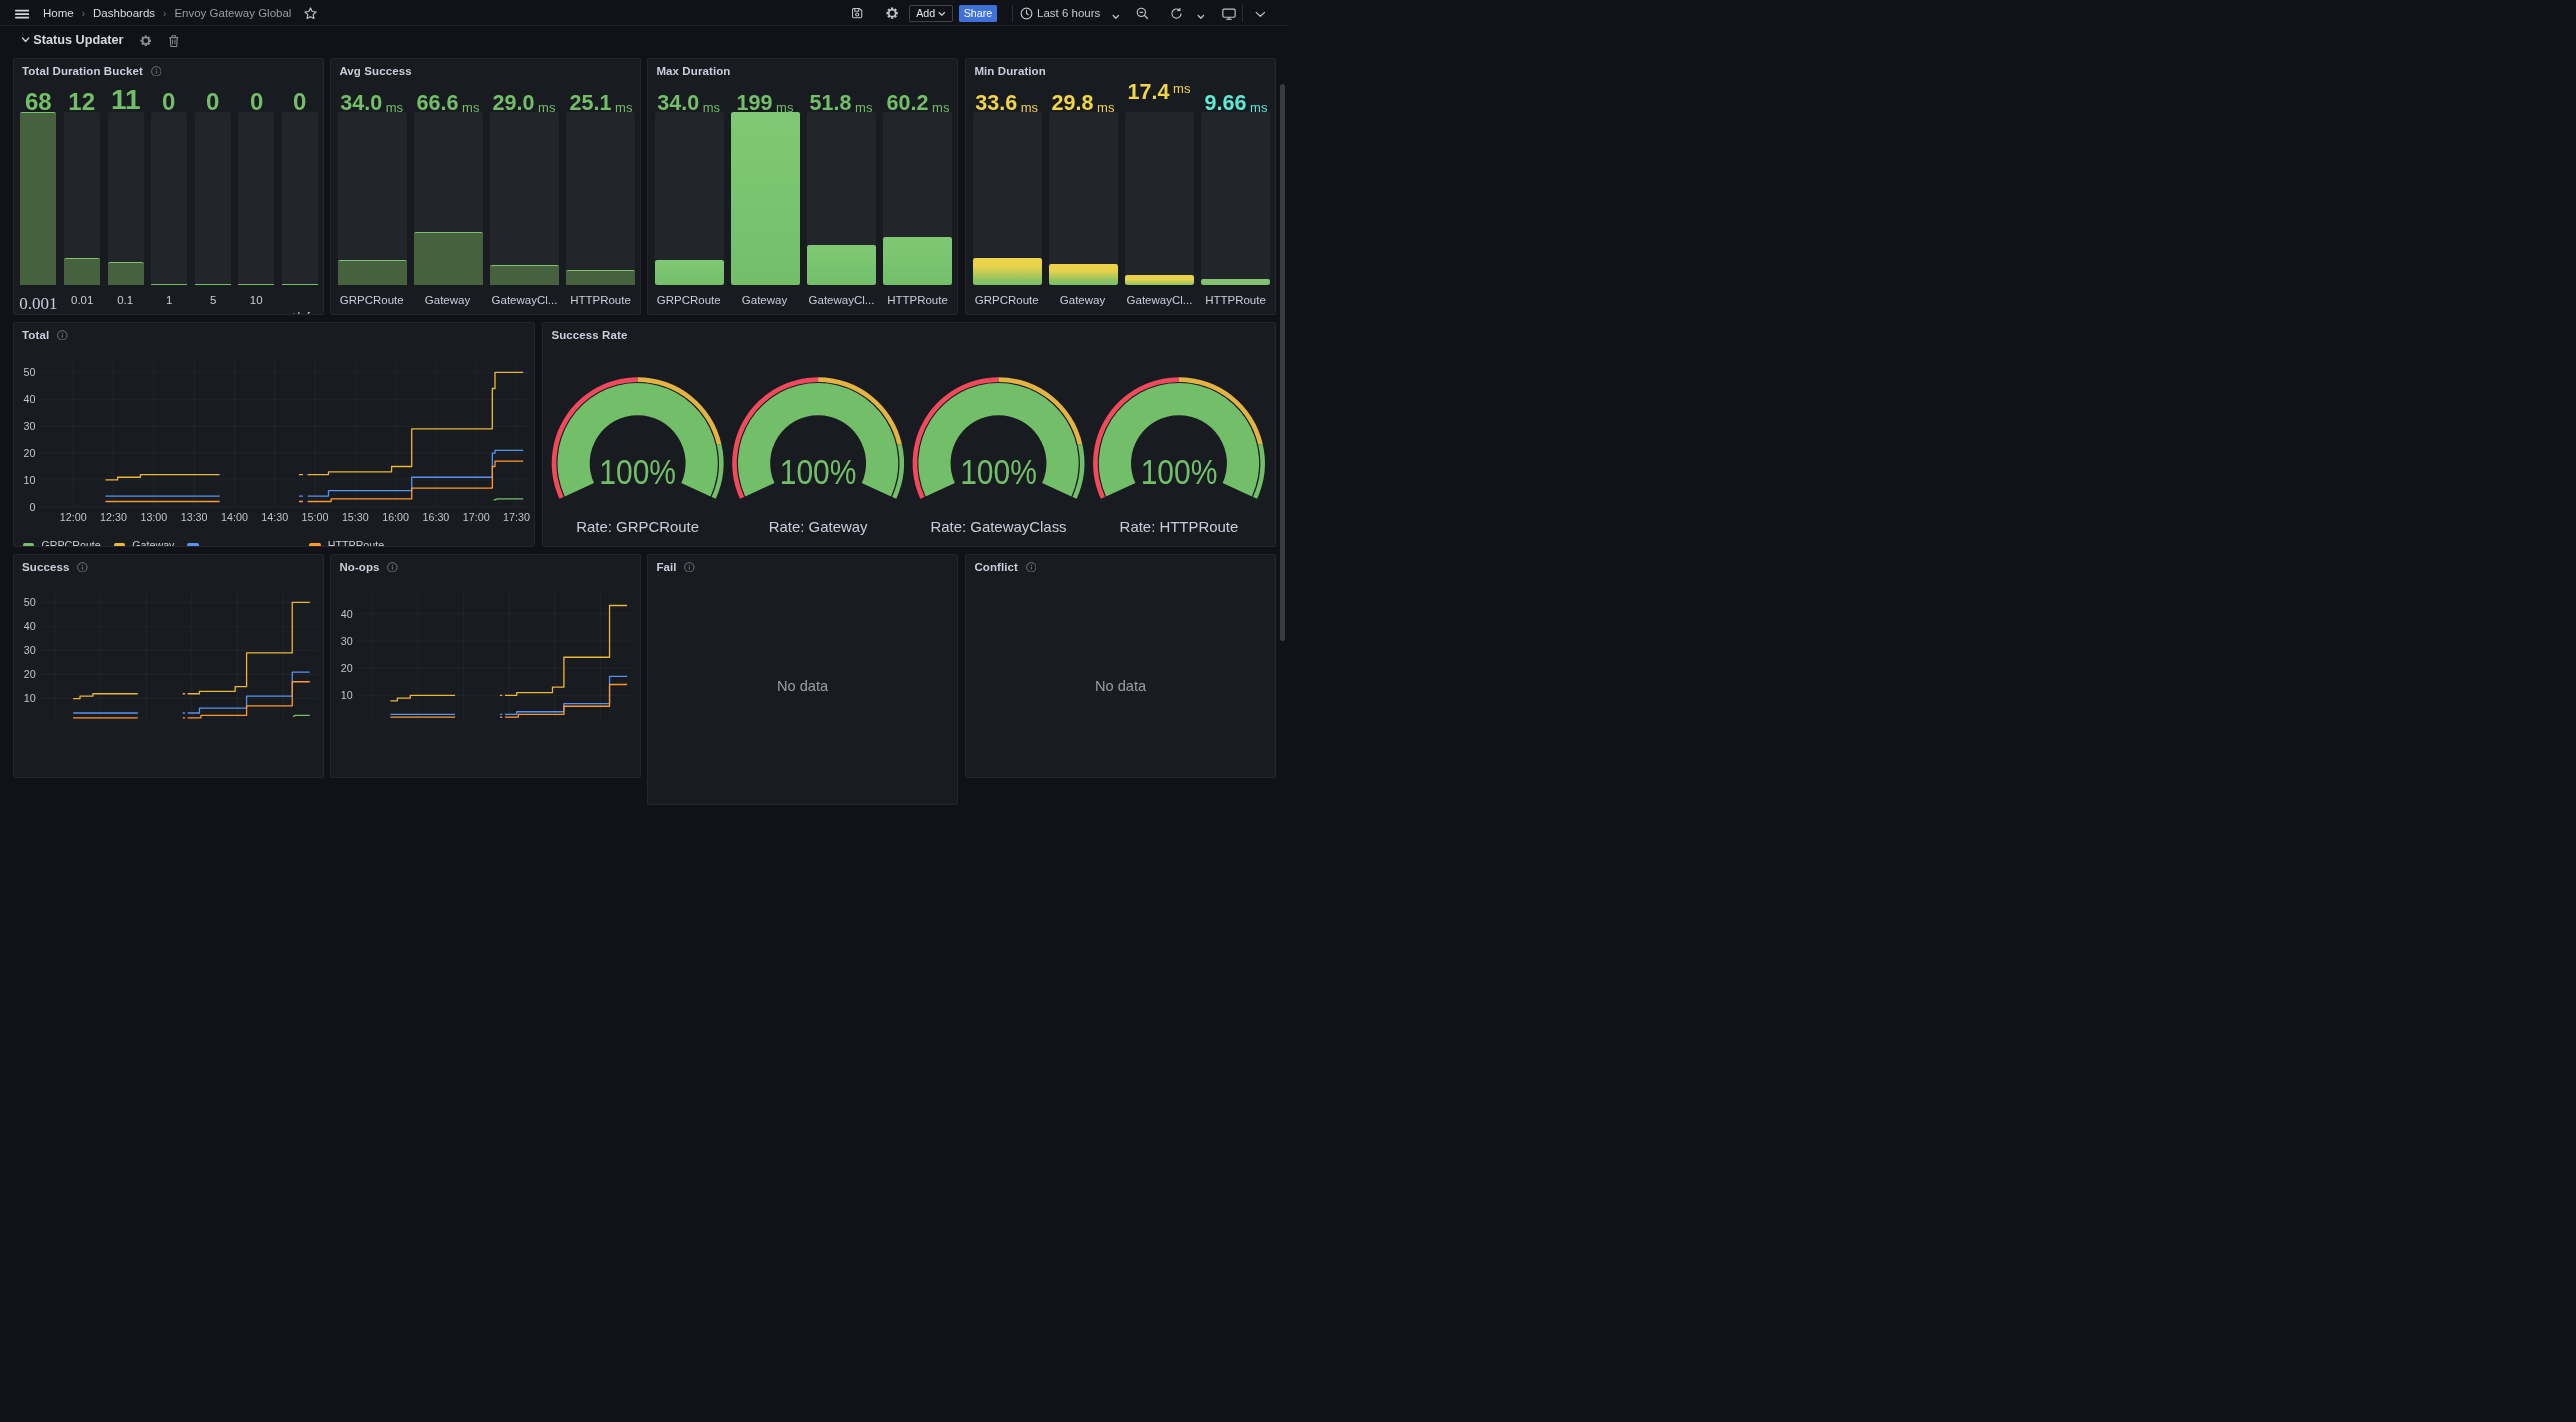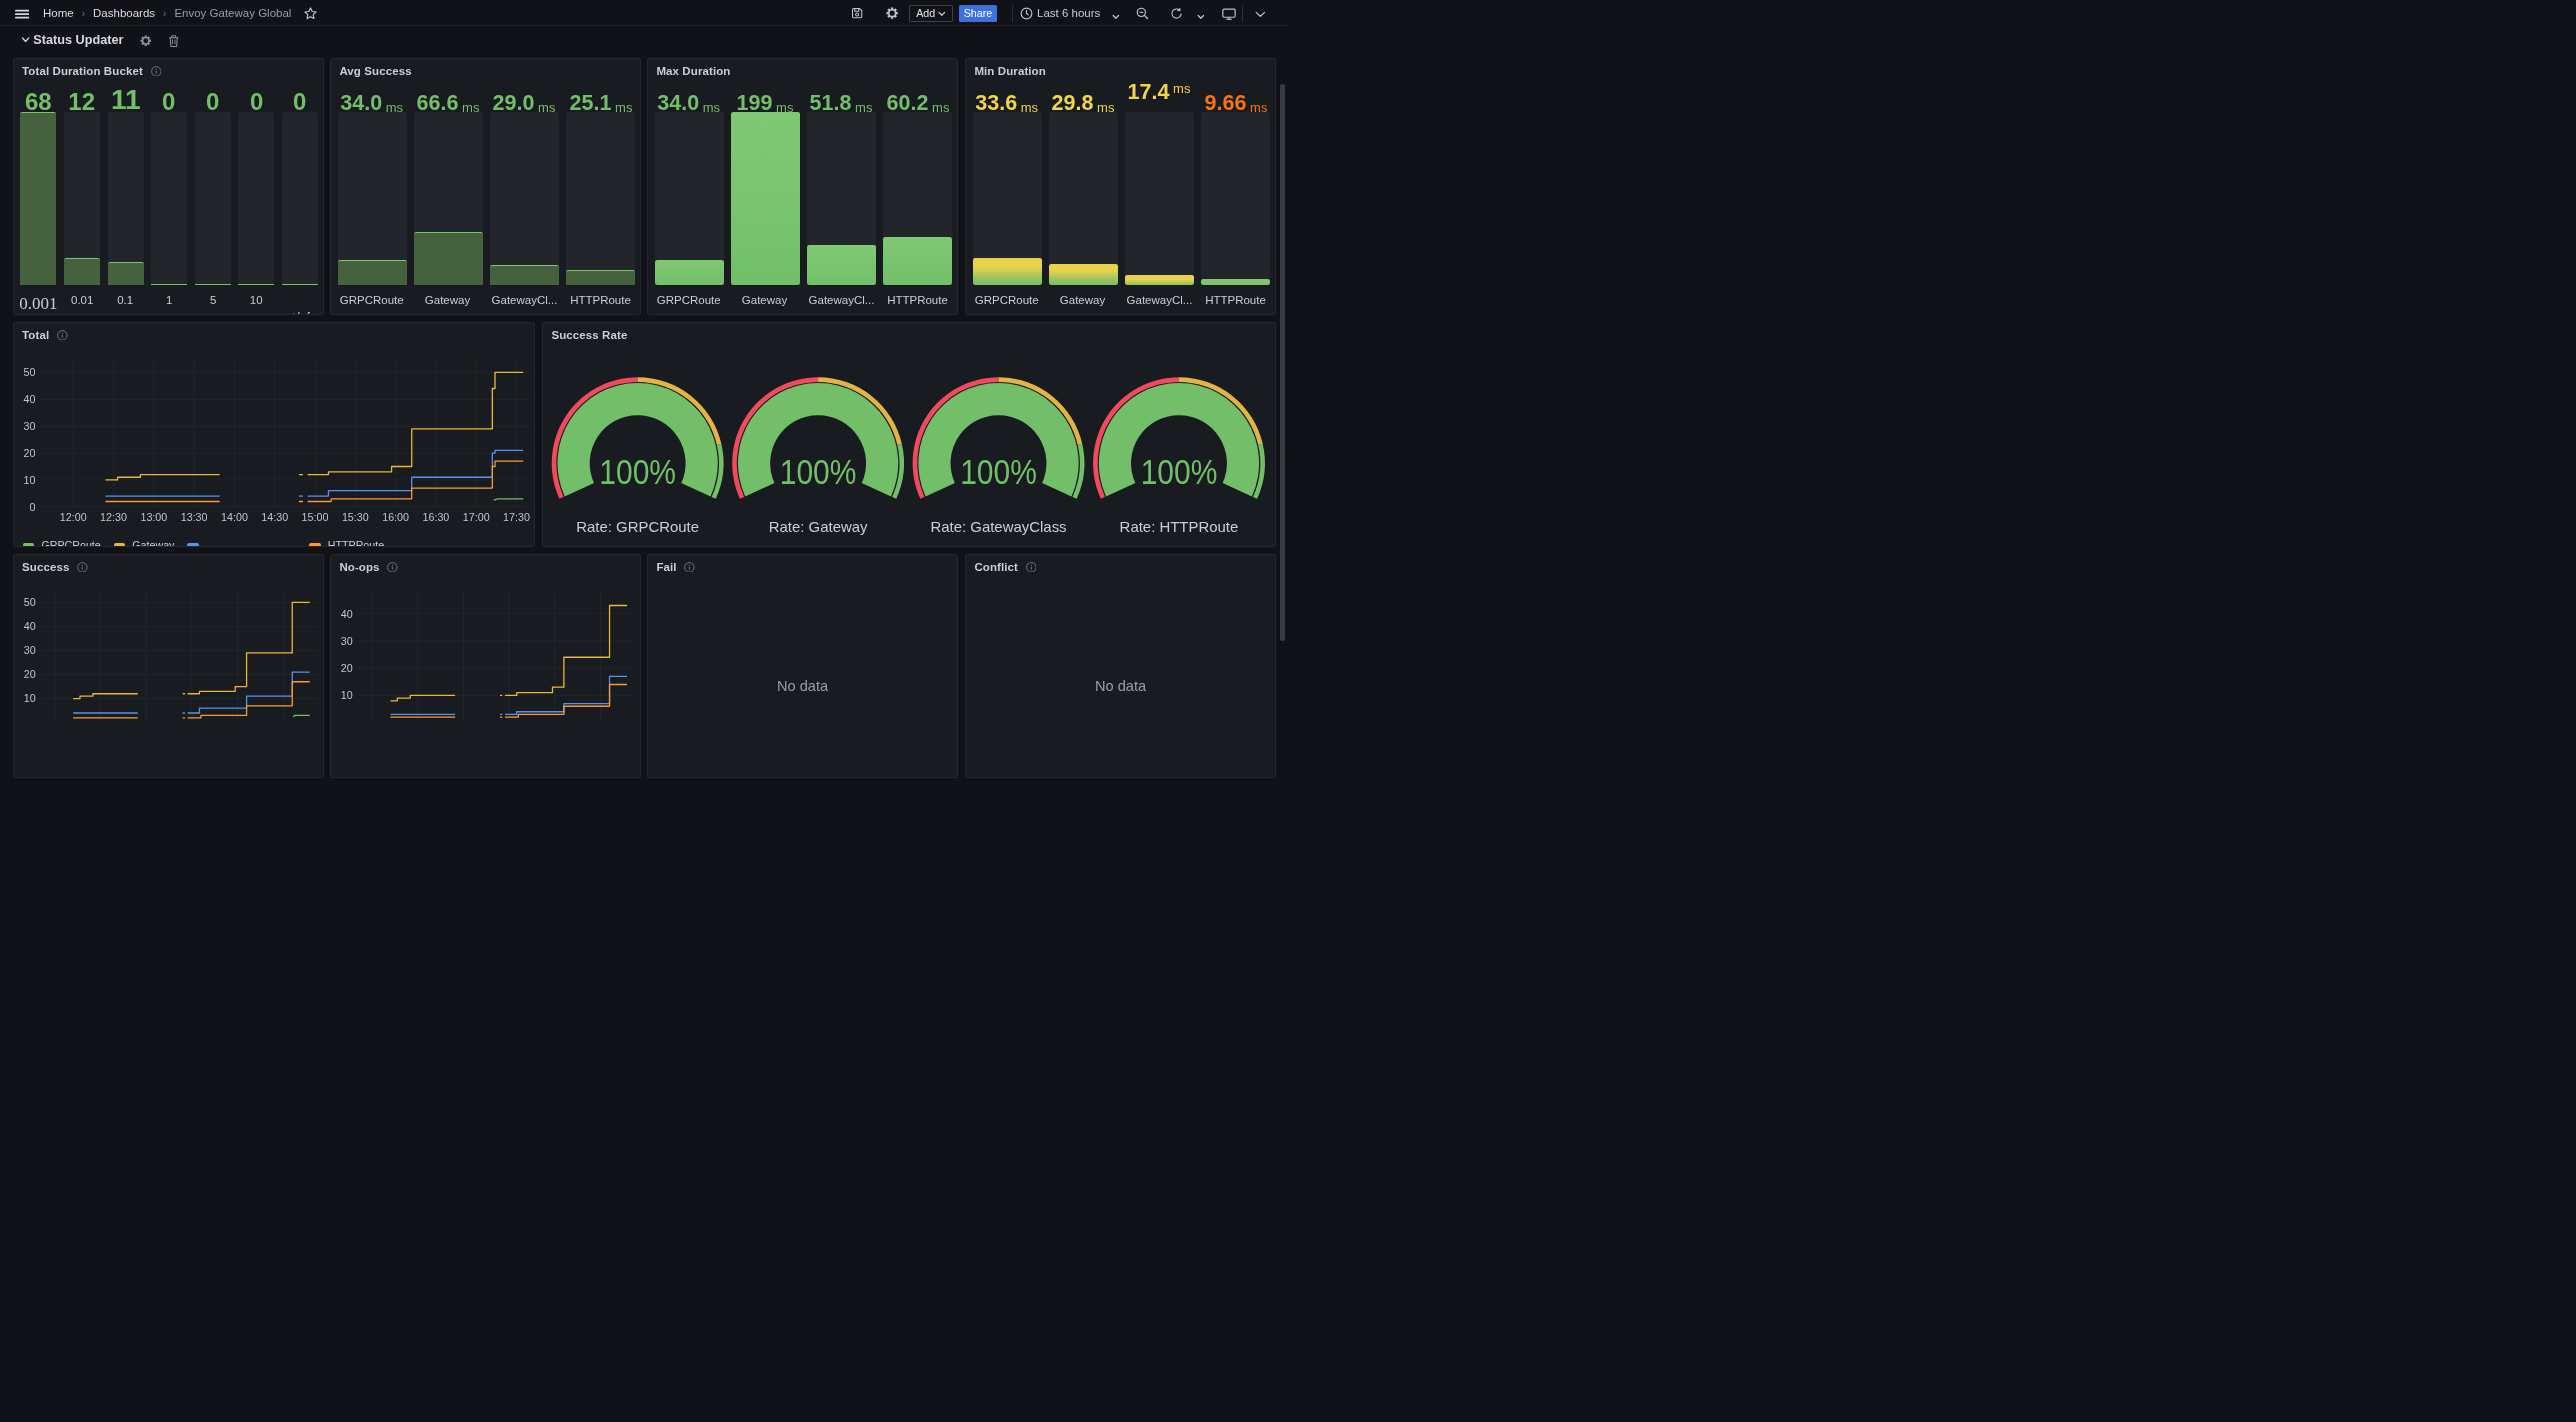--- a/index.html
+++ b/index.html
@@ -187,21 +187,21 @@
 <div style="position:absolute;left:79px;top:23px;width:76px;height:32px;display:flex;align-items:flex-end;justify-content:center;color:#F2D54A;font-size:21.5px;font-weight:700;line-height:1;white-space:nowrap;">29.8<span style="font-size:13px;font-weight:500;">&nbsp;ms</span></div>
 <div style="position:absolute;left:83px;top:53px;width:69px;height:173px;background:#22252a;border-radius:2.3px;">
       <div style="position:absolute;left:0;right:0;bottom:0;height:21px;background:linear-gradient(180deg,#EAD34B 30%,#8CC162 82%,#79BF6B);border-radius:2.3px;"></div>
     </div>
 <div style="position:absolute;left:77px;top:235px;width:79px;text-align:center;color:#ccccdc;font-size:11.5px;white-space:nowrap;overflow:hidden;">Gateway</div>
 <div style="position:absolute;left:155px;top:23px;width:76px;height:32px;display:flex;align-items:flex-start;justify-content:center;color:#F2D54A;font-size:21.5px;font-weight:700;line-height:1;white-space:nowrap;">17.4<span style="font-size:13px;font-weight:500;">&nbsp;ms</span></div>
 <div style="position:absolute;left:159px;top:53px;width:69px;height:173px;background:#22252a;border-radius:2.3px;">
       <div style="position:absolute;left:0;right:0;bottom:0;height:10px;background:linear-gradient(180deg,#E8D24B 45%,#98C35E 92%,#85C16A);border-radius:2.3px;"></div>
     </div>
 <div style="position:absolute;left:154px;top:235px;width:79px;text-align:center;color:#ccccdc;font-size:11.5px;white-space:nowrap;overflow:hidden;">GatewayCl...</div>
-<div style="position:absolute;left:232px;top:23px;width:76px;height:32px;display:flex;align-items:flex-end;justify-content:center;color:#f97316;font-size:21.5px;font-weight:700;line-height:1;white-space:nowrap;">9.66<span style="font-size:13px;font-weight:500;">&nbsp;ms</span></div>
+<div style="position:absolute;left:232px;top:23px;width:76px;height:32px;display:flex;align-items:flex-end;justify-content:center;color:#5eead4;font-size:21.5px;font-weight:700;line-height:1;white-space:nowrap;">9.66<span style="font-size:13px;font-weight:500;">&nbsp;ms</span></div>
 <div style="position:absolute;left:235px;top:53px;width:69px;height:173px;background:#22252a;border-radius:2.3px;">
       <div style="position:absolute;left:0;right:0;bottom:0;height:6px;background:linear-gradient(180deg,#87C374,#7FC06D);border-radius:2.3px;"></div>
     </div>
 <div style="position:absolute;left:230px;top:235px;width:79px;text-align:center;color:#ccccdc;font-size:11.5px;white-space:nowrap;overflow:hidden;">HTTPRoute</div>
 </div>
 <div class="panel" style="left:12.7px;top:322px;width:522px;height:225px;">
 <div class="ptitle">Total<svg width="10.7" height="10.7" viewBox="0 0 14 14" style="margin-left:7.7px;vertical-align:-1.5px;opacity:.75">
         <circle cx="7" cy="7" r="6.2" fill="none" stroke="#8e9198" stroke-width="1.3"></circle>
         <rect x="6.35" y="6" width="1.3" height="4.2" fill="#8e9198"></rect>
         <rect x="6.35" y="3.4" width="1.3" height="1.5" fill="#8e9198"></rect>
@@ -359,21 +359,21 @@
       <polyline points="226.55,183 241.92,183 241.92,179.45 288.53,179.45 288.53,172.35 303.4,172.35 303.4,133.3 362.9,133.3 362.9,65.85 385.71,65.85" fill="none" stroke="#EAB839" stroke-width="1.7" stroke-linejoin="round" stroke-linecap="butt"></polyline>
       <polyline points="77.3,207.85 161.59,207.85" fill="none" stroke="#5794F2" stroke-width="1.7" stroke-linejoin="round" stroke-linecap="butt"></polyline>
       <polyline points="220.1,207.85 223.08,207.85" fill="none" stroke="#5794F2" stroke-width="1.7" stroke-linejoin="round" stroke-linecap="butt"></polyline>
       <polyline points="226.55,207.85 241.92,207.85 241.92,204.3 303.4,204.3 303.4,193.65 362.9,193.65 362.9,158.15 385.71,158.15" fill="none" stroke="#5794F2" stroke-width="1.7" stroke-linejoin="round" stroke-linecap="butt"></polyline>
       <polyline points="77.3,211.4 161.59,211.4" fill="none" stroke="#FF9830" stroke-width="1.7" stroke-linejoin="round" stroke-linecap="butt"></polyline>
       <polyline points="220.1,211.4 223.08,211.4" fill="none" stroke="#FF9830" stroke-width="1.7" stroke-linejoin="round" stroke-linecap="butt"></polyline>
       <polyline points="226.55,211.4 243.9,211.4 243.9,207.85 303.4,207.85 303.4,197.2 362.9,197.2 362.9,168.8 385.71,168.8" fill="none" stroke="#FF9830" stroke-width="1.7" stroke-linejoin="round" stroke-linecap="butt"></polyline>
     </svg>
 
 </div>
-<div class="panel" style="left:647px;top:554px;width:311px;height:224px;">
+<div class="panel" style="left:647px;top:554px;width:311px;height:251px;">
 <div class="ptitle">Fail<svg width="10.7" height="10.7" viewBox="0 0 14 14" style="margin-left:7.7px;vertical-align:-1.5px;opacity:.75">
         <circle cx="7" cy="7" r="6.2" fill="none" stroke="#8e9198" stroke-width="1.3"></circle>
         <rect x="6.35" y="6" width="1.3" height="4.2" fill="#8e9198"></rect>
         <rect x="6.35" y="3.4" width="1.3" height="1.5" fill="#8e9198"></rect>
       </svg></div>
 <div style="position:absolute;left:0;top:123px;width:100%;text-align:center;color:#9b9da3;font-size:14.6px;">No data</div>
 </div>
 <div class="panel" style="left:965px;top:554px;width:311px;height:224px;">
 <div class="ptitle">Conflict<svg width="10.7" height="10.7" viewBox="0 0 14 14" style="margin-left:7.7px;vertical-align:-1.5px;opacity:.75">
         <circle cx="7" cy="7" r="6.2" fill="none" stroke="#8e9198" stroke-width="1.3"></circle>

